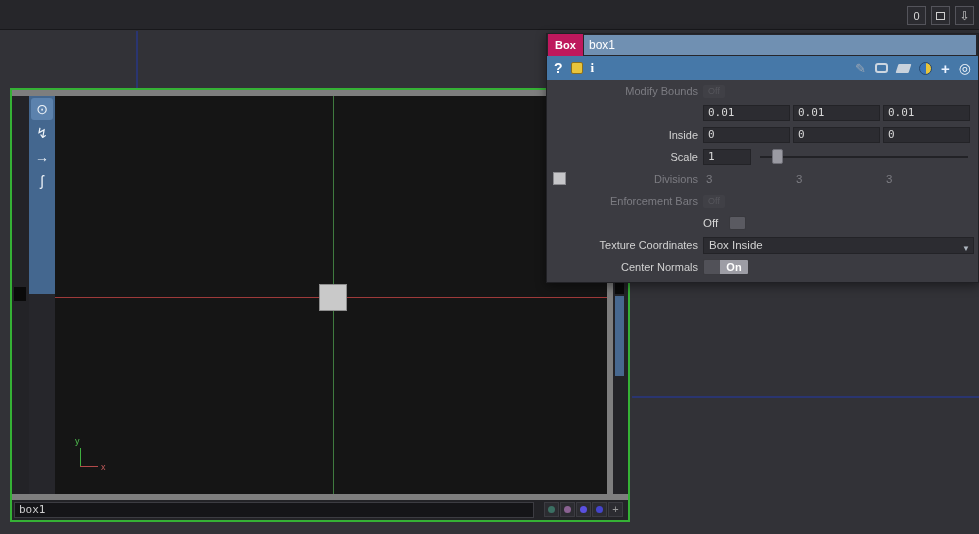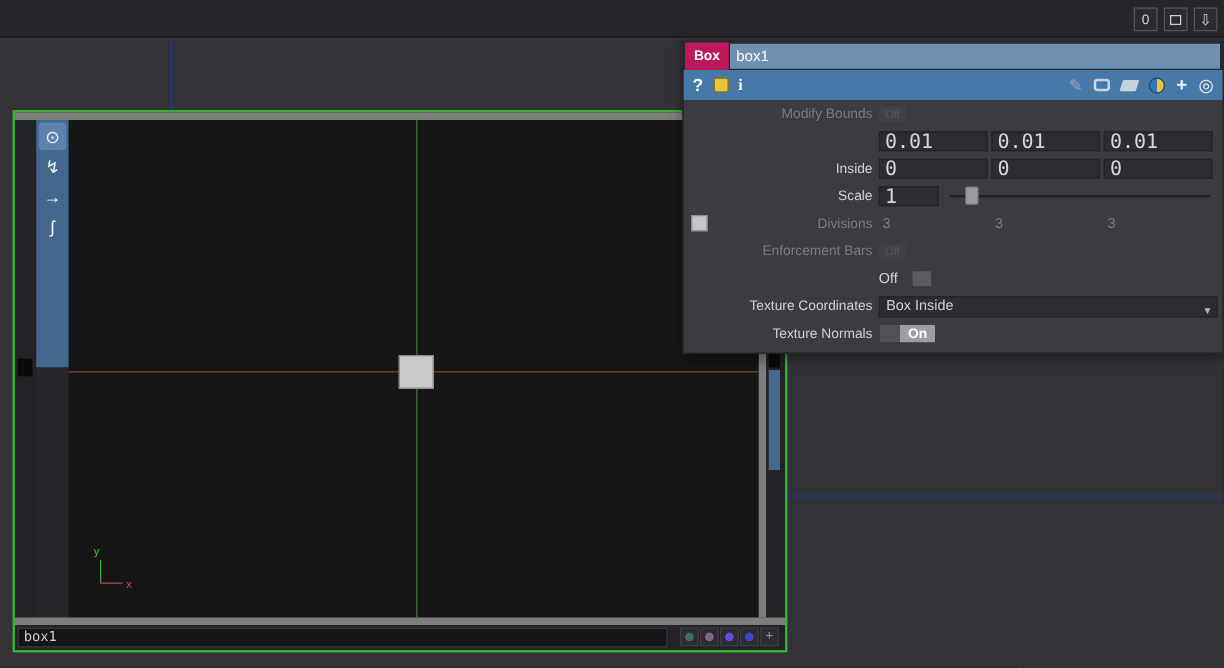--- a/index.html
+++ b/index.html
@@ -76,21 +76,21 @@
   .ic-python { width:13px; height:13px; border-radius:50%; background:linear-gradient(90deg,#3a74b8 50%, #e8c53b 50%); border:1px solid #26476e; }
   .ic-plus { color:#eaf2ff; font-size:15px; font-weight:bold; line-height:1; }
   .ic-rings { color:#f2f6fa; font-size:14px; line-height:1; }
 
   .prows { left:0; top:46px; width:431px; }
   .prow { position:relative; height:22px; }
   .plabel { position:absolute; left:0; top:0; width:151px; height:22px; line-height:22px; text-align:right;
             font-size:11px; color:#d2d2d2; white-space:nowrap; }
   .plabel.disabled { color:#7c7c82; }
   .pfield { position:absolute; top:3px; height:16px; background:#2c2c31; border:1px solid #232327;
-            color:#d8d8d8; font-family:"DejaVu Sans Mono", monospace; font-size:16px; line-height:14px; padding-left:4px; }
+            color:#d8d8d8; font-family:"DejaVu Sans Mono", monospace; font-size:11px; line-height:14px; padding-left:4px; }
   .f1 { left:156px; width:87px; } .f2 { left:246px; width:87px; } .f3 { left:336px; width:87px; }
   .ptoggle-dis { position:absolute; left:156px; top:5px; width:22px; height:13px; background:#404046; border-radius:2px;
                  color:#56565c; font-size:9px; text-align:center; line-height:13px; }
   .pval-text { position:absolute; top:0; height:22px; line-height:22px; font-size:11.5px; color:#7c7c82; }
   .v1 { left:159px; } .v2 { left:249px; } .v3 { left:339px; }
   .pval-on-text { position:absolute; left:156px; top:0; height:22px; line-height:22px; font-size:11.5px; color:#d6d6d6; }
   .ptoggle-sq { position:absolute; left:182px; top:4px; width:17px; height:14px; background:#5a5a61; border:1px solid #38383d; border-radius:2px; }
   .pslider-groove { position:absolute; left:213px; top:10px; width:208px; height:2px; background:#222226; }
   .pslider-handle { position:absolute; left:225px; top:3px; width:11px; height:15px; background:#9a9aa2; border:1px solid #6e6e76; border-radius:2px; }
   .pcheck { left:6px; top:138px; width:13px; height:13px; background:#c6c6c9; border:1px solid #8b8b90; }
@@ -240,21 +240,21 @@
 
     <div class="prow">
       <div class="plabel">Texture Coordinates</div>
       <div class="pdrop">
         <span>Box Inside</span>
         <span class="pdrop-arrow">▼</span>
       </div>
     </div>
 
     <div class="prow">
-      <div class="plabel">Texture Normals</div>
+      <div class="plabel">Center Normals</div>
       <div class="ppill">
         <div class="ppill-off"></div>
         <div class="ppill-on">On</div>
       </div>
     </div>
 
   </div>
 
   <div class="abs pcheck"></div>
 </div>

